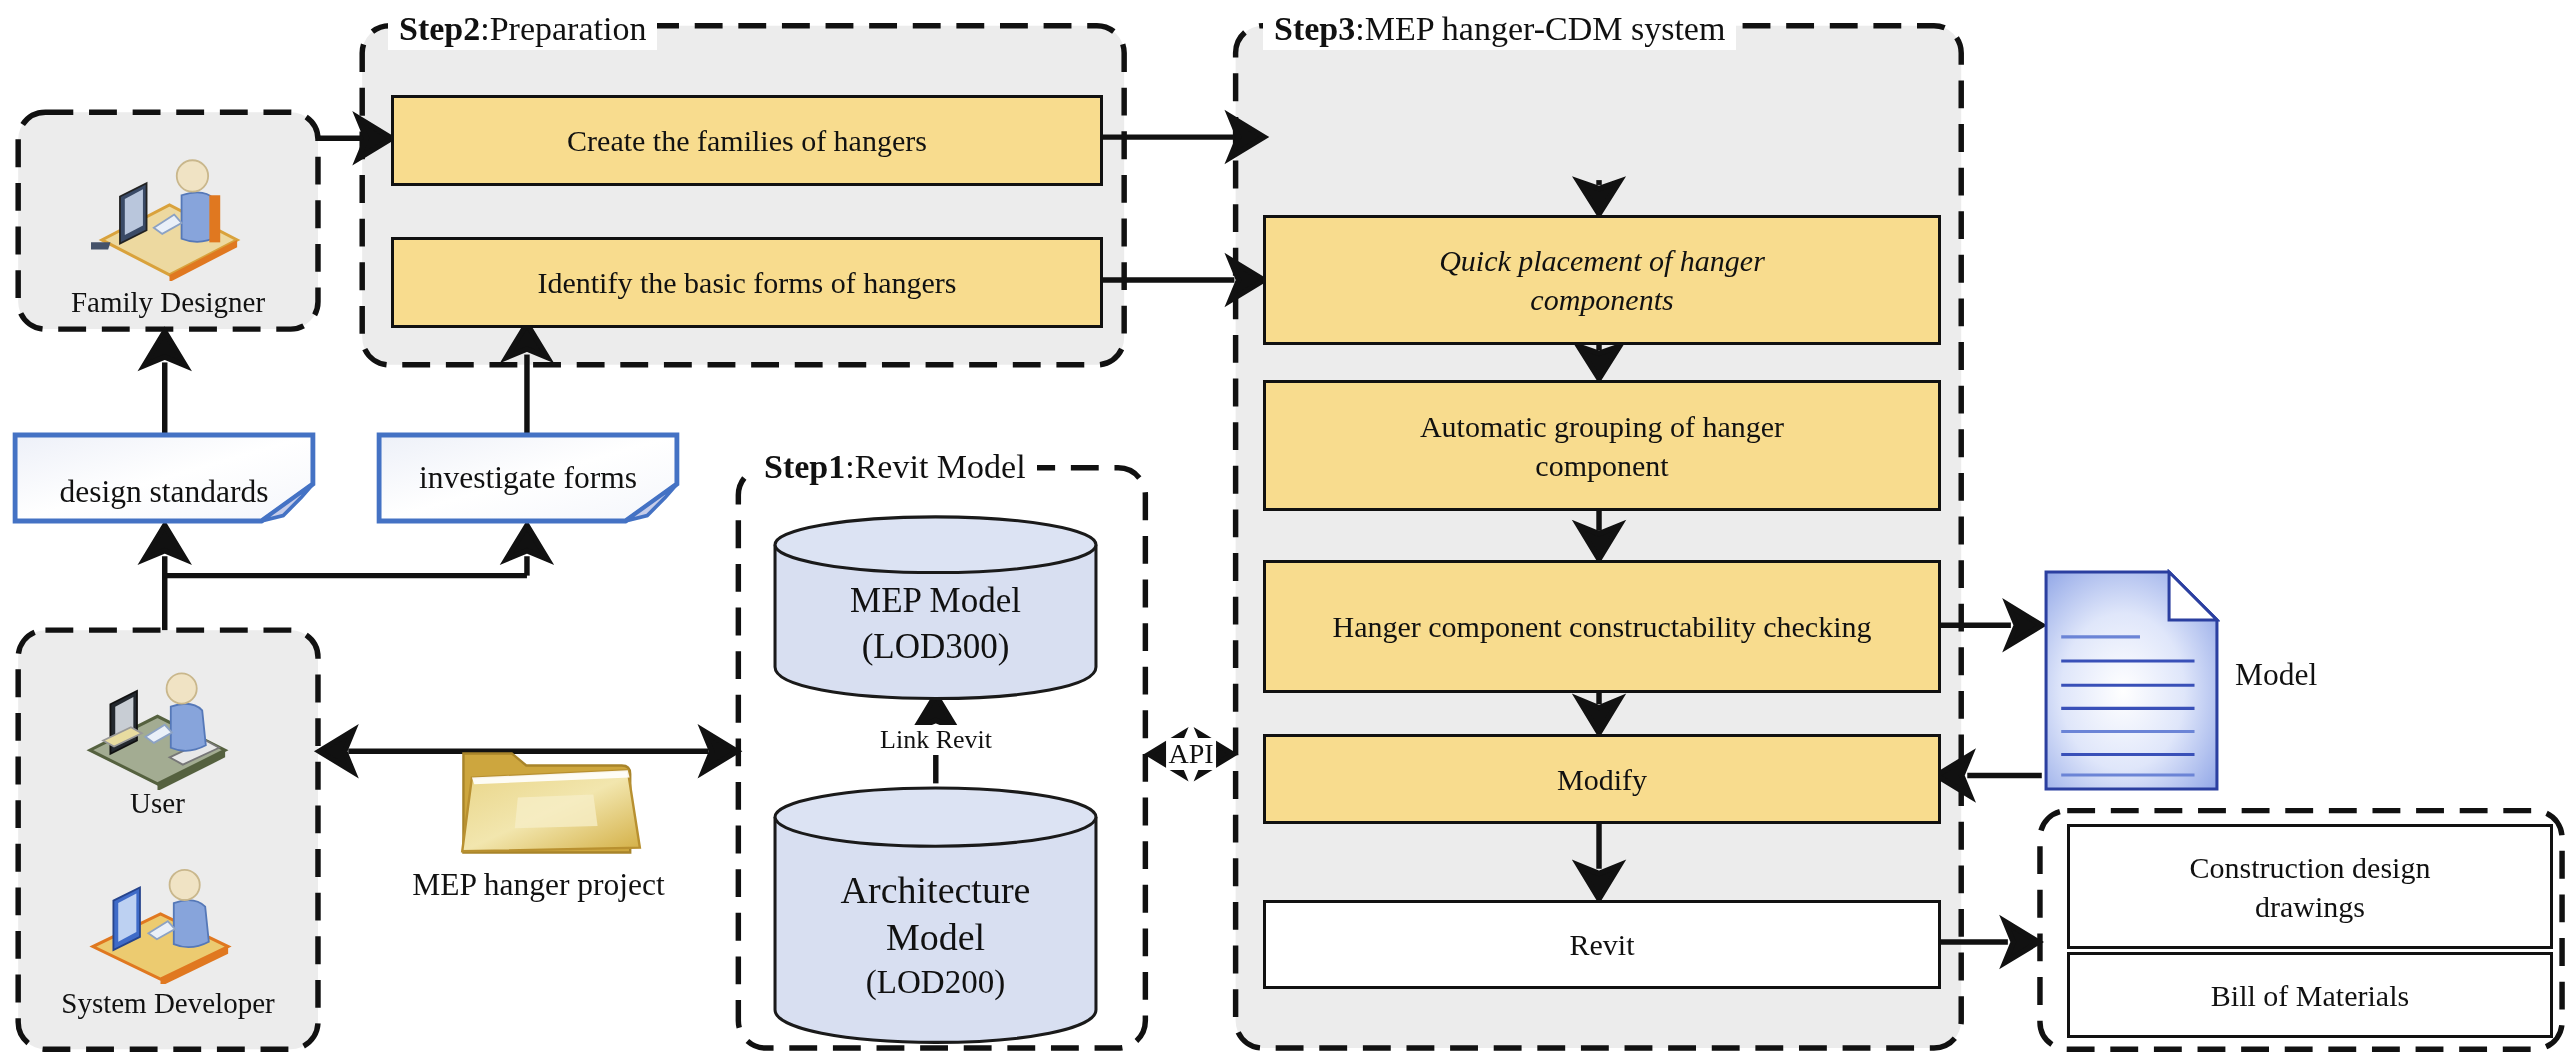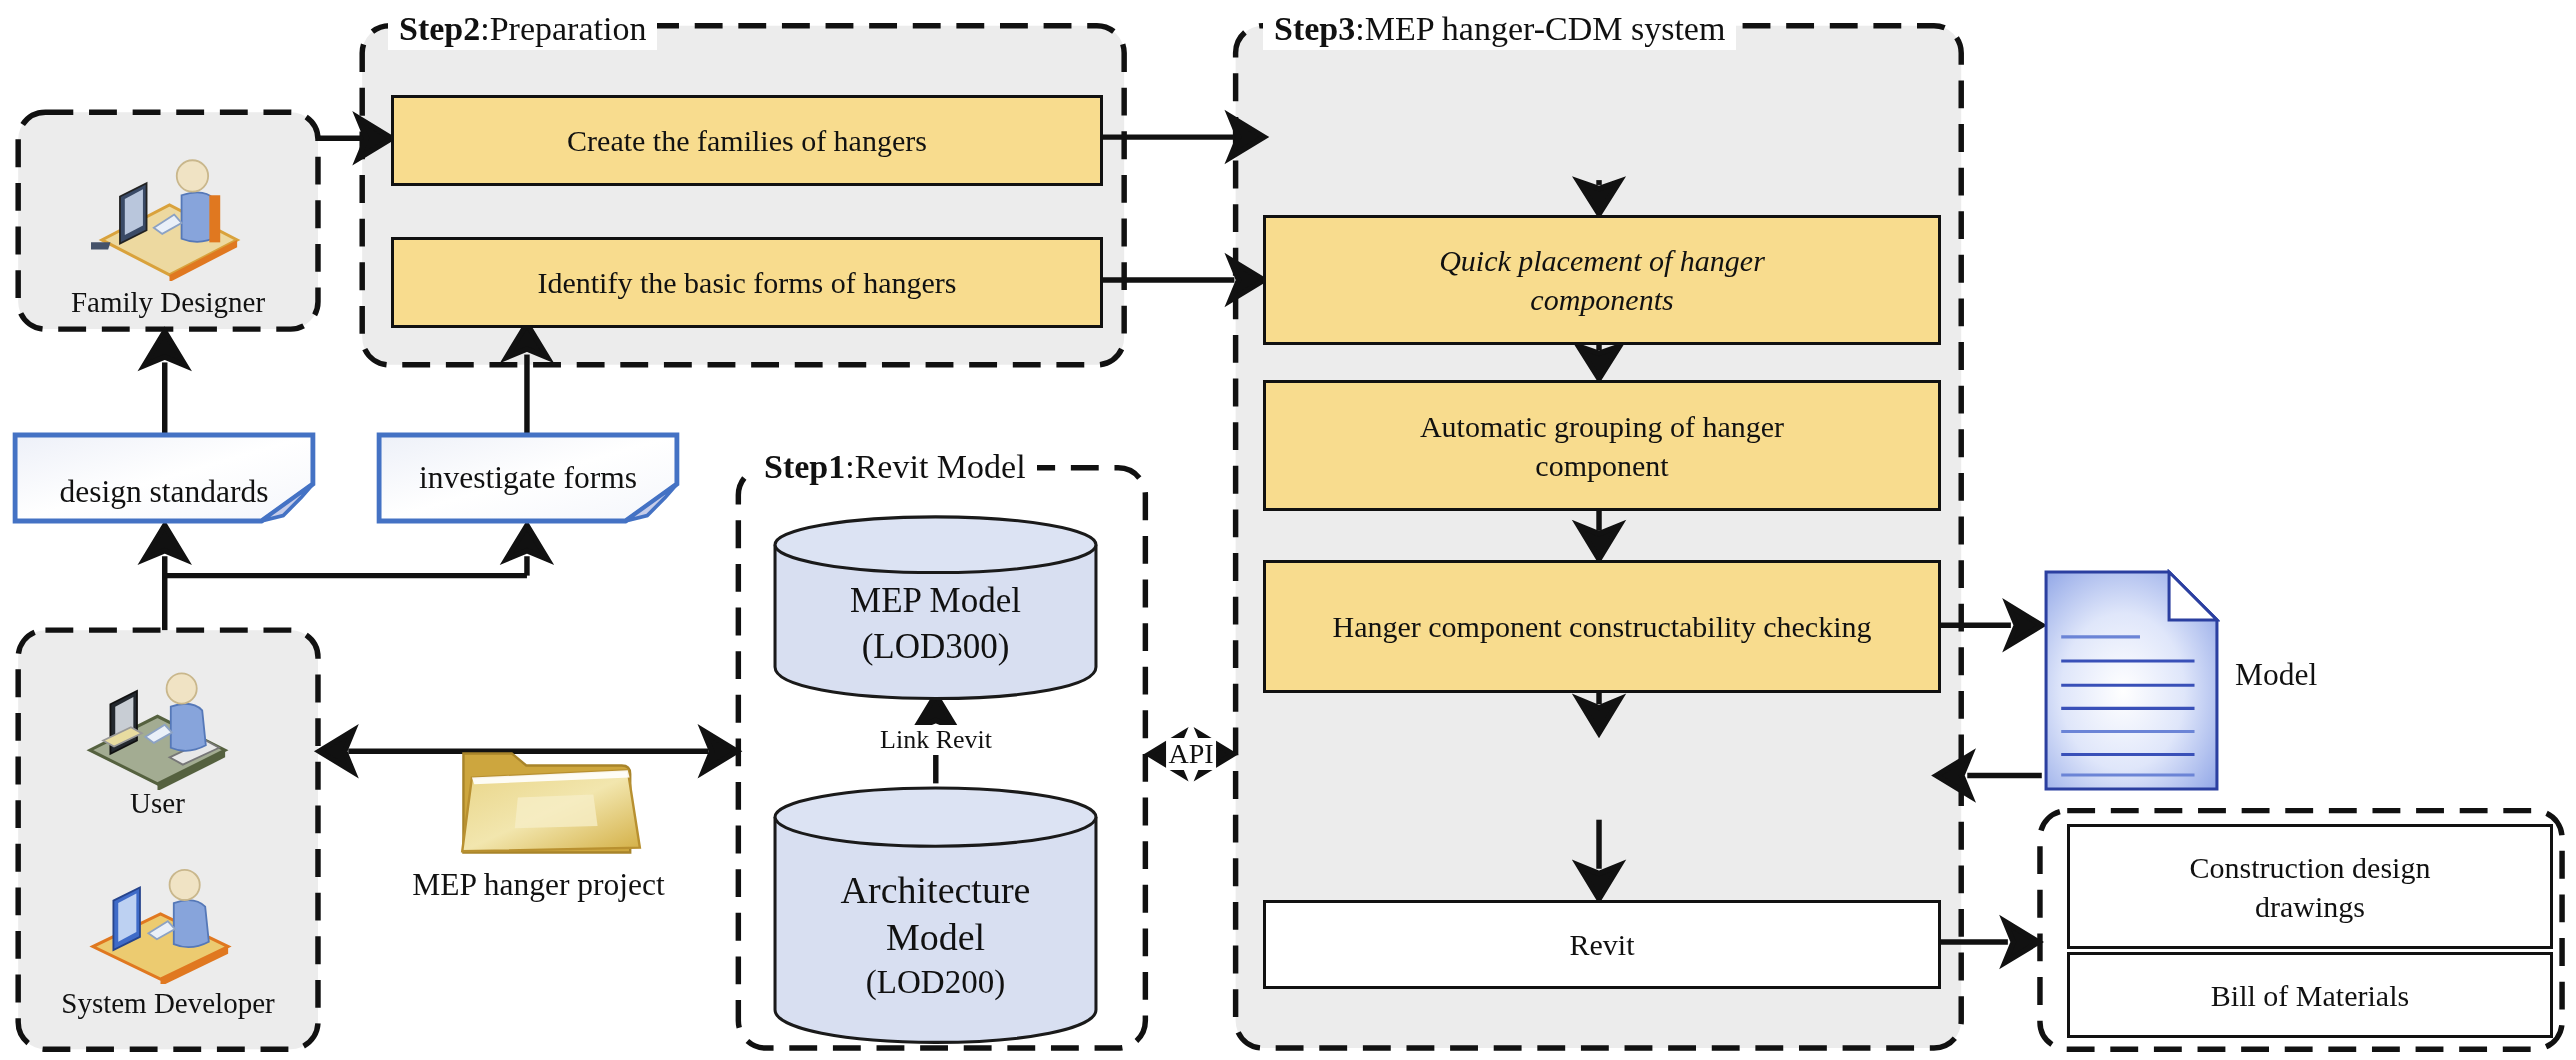--- a/index.html
+++ b/index.html
@@ -154,20 +154,23 @@
 
   <div class="abs flowbox fill-yellow" style="left:1263px;top:215px;width:672px;height:124px;">
     <span class="maxw" style="max-width:472px;font-style:italic;">Quick placement of hanger components</span>
   </div>
   <div class="abs flowbox fill-yellow" style="left:1263px;top:380px;width:672px;height:125px;">
     <span class="maxw" style="max-width:472px;">Automatic grouping of hanger component</span>
   </div>
   <div class="abs flowbox fill-yellow" style="left:1263px;top:560px;width:672px;height:127px;">
     <span class="maxw" style="max-width:545px;">Hanger component constructability checking</span>
   </div>
+  <div class="abs flowbox fill-yellow" style="left:1263px;top:734px;width:672px;height:84px;">
+    <span>Modify</span>
+  </div>
   <div class="abs flowbox fill-white" style="left:1263px;top:900px;width:672px;height:83px;">
     <span>Revit</span>
   </div>
 
   <div class="abs flowbox fill-white" style="left:2067px;top:824px;width:480px;height:119px;">
     <span class="maxw" style="max-width:339px;">Construction design drawings</span>
   </div>
   <div class="abs flowbox fill-white" style="left:2067px;top:952px;width:480px;height:80px;">
     <span>Bill of Materials</span>
   </div>

